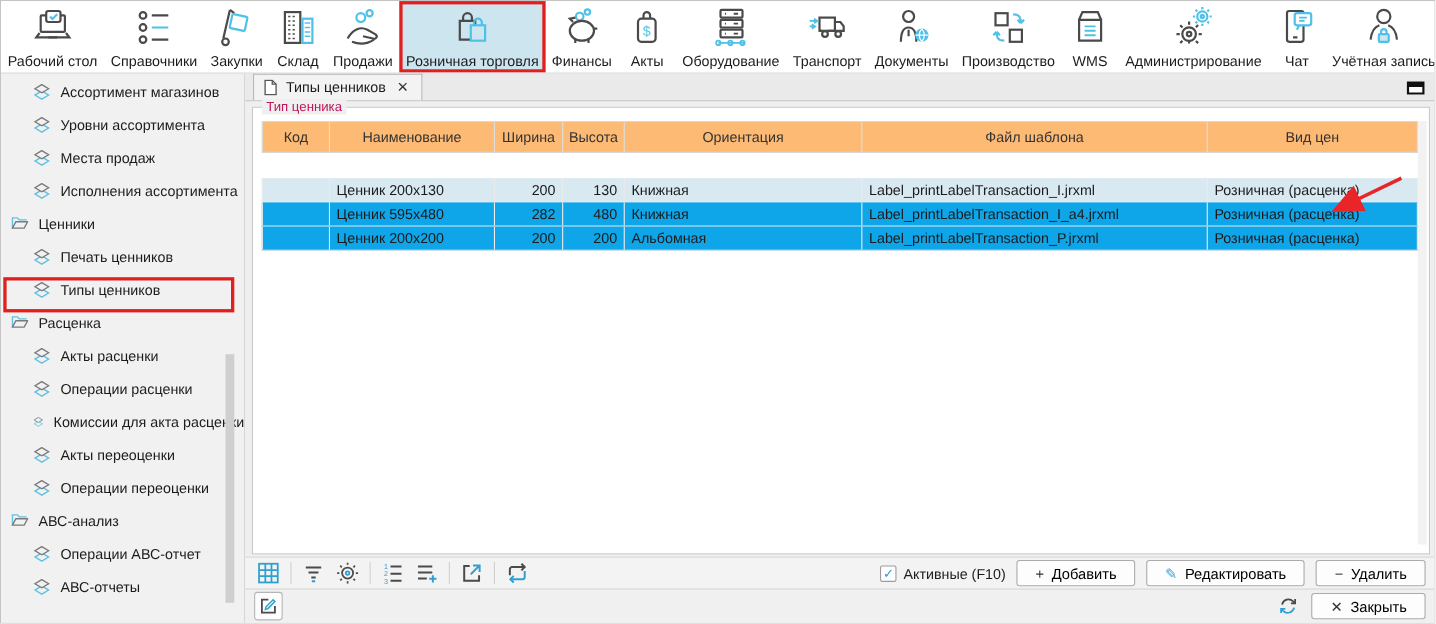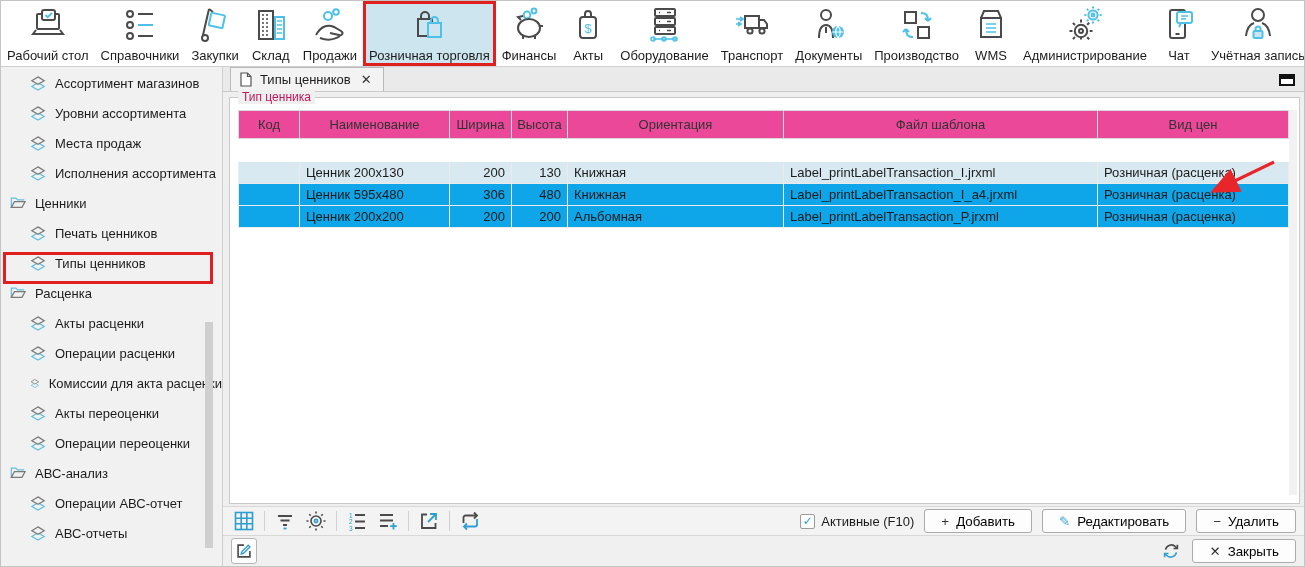--- a/index.html
+++ b/index.html
@@ -28,21 +28,21 @@
   .tab{margin-left:7px;display:flex;align-items:center;gap:8px;padding:0 9px;background:#f3f3f3;border:1px solid #b9b9b9;border-bottom:none;cursor:pointer}
   .tab .close{color:#333;font-size:13px;cursor:pointer;padding:0 2px}
   .win-btn{position:absolute;right:9px;top:7px;width:16px;height:12px;border:2px solid #111;border-top:5px solid #111;cursor:pointer;background:#fff}
 
   .groupbox{position:absolute;left:6px;top:30px;width:1071px;height:407px;border:1px solid #c9c9c9;background:#fff}
   .legend{position:absolute;top:-8px;left:8px;padding:0 4px;background:#efefef;color:#be185d;font-size:12px;line-height:14px}
   .scrollstrip{position:absolute;right:2px;top:12px;width:8px;height:385px;background:#f2f2f2}
 
   .table{position:absolute;left:8px;top:12px;width:1051px}
   .thead,.trow{display:grid;grid-template-columns:62px 150px 62px 56px 216px 314px 1fr}
-  .thead{height:29px;background:#ec4899;border-top:1px solid #d9d9d9;border-bottom:1px solid #d9d9d9}
+  .thead{height:29px;background:#fdba74;border-top:1px solid #d9d9d9;border-bottom:1px solid #d9d9d9}
   .th{display:flex;align-items:center;justify-content:center;border-right:1px solid #dedede;color:#333;cursor:pointer;overflow:hidden;white-space:nowrap}
   .th:first-child{border-left:1px solid #dedede}
   .tbody{margin-top:23px}
   .trow{height:22px;border-bottom:1px solid #ebebeb;background:#0ea5e9;cursor:pointer}
   .trow.selected{background:#d8e9f1}
   .td{display:flex;align-items:center;padding:0 6px;border-right:1px solid #ebebeb;overflow:hidden;white-space:nowrap}
   .td:first-child{border-left:1px solid #ebebeb}
   .td.num{justify-content:flex-end}
 
   .red-arrow{position:absolute;left:975px;top:90px;pointer-events:none}
@@ -431,21 +431,21 @@
             <div class="td">Ценник 200x130</div>
             <div class="td num">200</div>
             <div class="td num">130</div>
             <div class="td">Книжная</div>
             <div class="td">Label_printLabelTransaction_I.jrxml</div>
             <div class="td">Розничная (расценка)</div>
           </div>
           <div class="trow">
             <div class="td"></div>
             <div class="td">Ценник 595x480</div>
-            <div class="td num">306</div>
+            <div class="td num">282</div>
             <div class="td num">480</div>
             <div class="td">Книжная</div>
             <div class="td">Label_printLabelTransaction_I_a4.jrxml</div>
             <div class="td">Розничная (расценка)</div>
           </div>
           <div class="trow">
             <div class="td"></div>
             <div class="td">Ценник 200x200</div>
             <div class="td num">200</div>
             <div class="td num">200</div>

